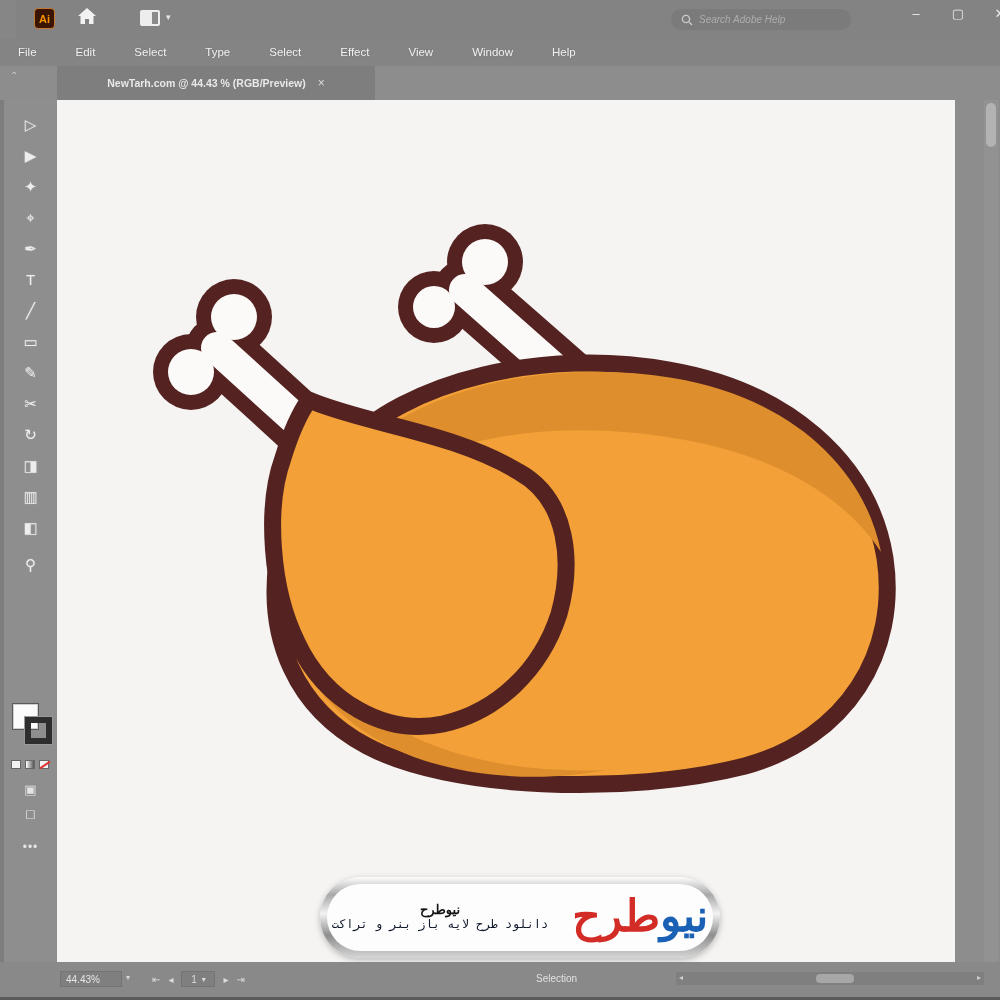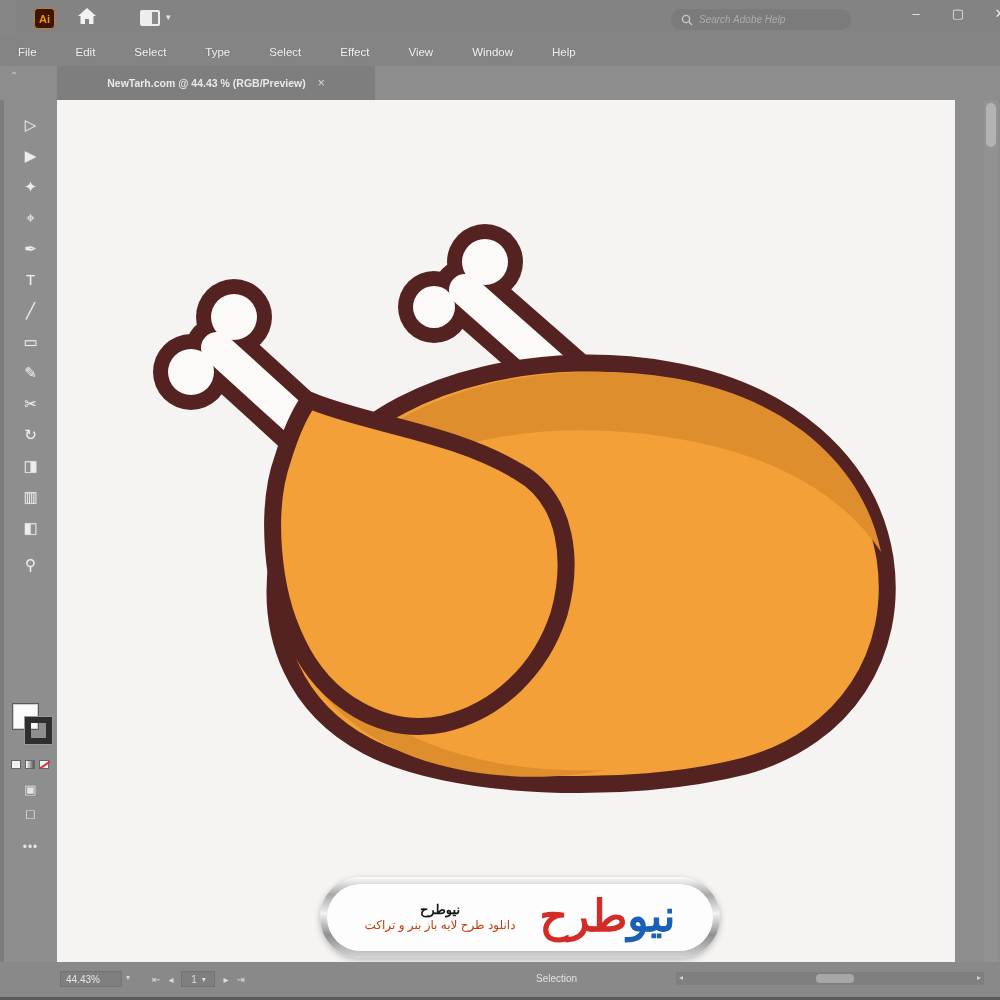--- a/index.html
+++ b/index.html
@@ -76,21 +76,21 @@
   .bottom-edge { position:absolute; left:0; top:997px; width:1000px; height:3px; background:#5a5a5a; }
 
   
   .watermark { position:absolute; left:320px; top:877px; width:400px; height:81px; border-radius:41px;
                background:linear-gradient(180deg,#fdfdfd 0%,#a8a8a8 22%,#f2f2f2 45%,#8e8e8e 72%,#d6d6d6 100%);
                padding:7px; box-shadow:0 2px 6px rgba(0,0,0,.25); }
   .wm-inner { width:100%; height:100%; background:#fdfdfd; border-radius:34px;
               display:flex; align-items:center; justify-content:center; gap:24px; direction:ltr; overflow:hidden; }
   .wm-left { text-align:center; line-height:1.25; direction:rtl; }
   .wm-fa-title { font-size:13px; font-weight:bold; color:#151515; }
-  .wm-fa-tag { font-size:12px; color:#c2410c; }
+  .wm-fa-tag { font-size:12px; color:#0f172a;font-family:Liberation Mono, monospace; }
   .wm-en { font-size:25px; font-weight:bold; color:#0d0d0d; letter-spacing:.5px; direction:ltr; }
   .wm-logo { direction:rtl; font-size:44px; font-weight:bold; line-height:1; white-space:nowrap;
              transform:translateY(-2px); }
   .wm-logo .blue { color:#1a60b4;margin-top:35px; }
   .wm-logo .red { color:#d32b25; }
 
   .icon-svg { display:block; }
 </style>
 </head>
 <body>

